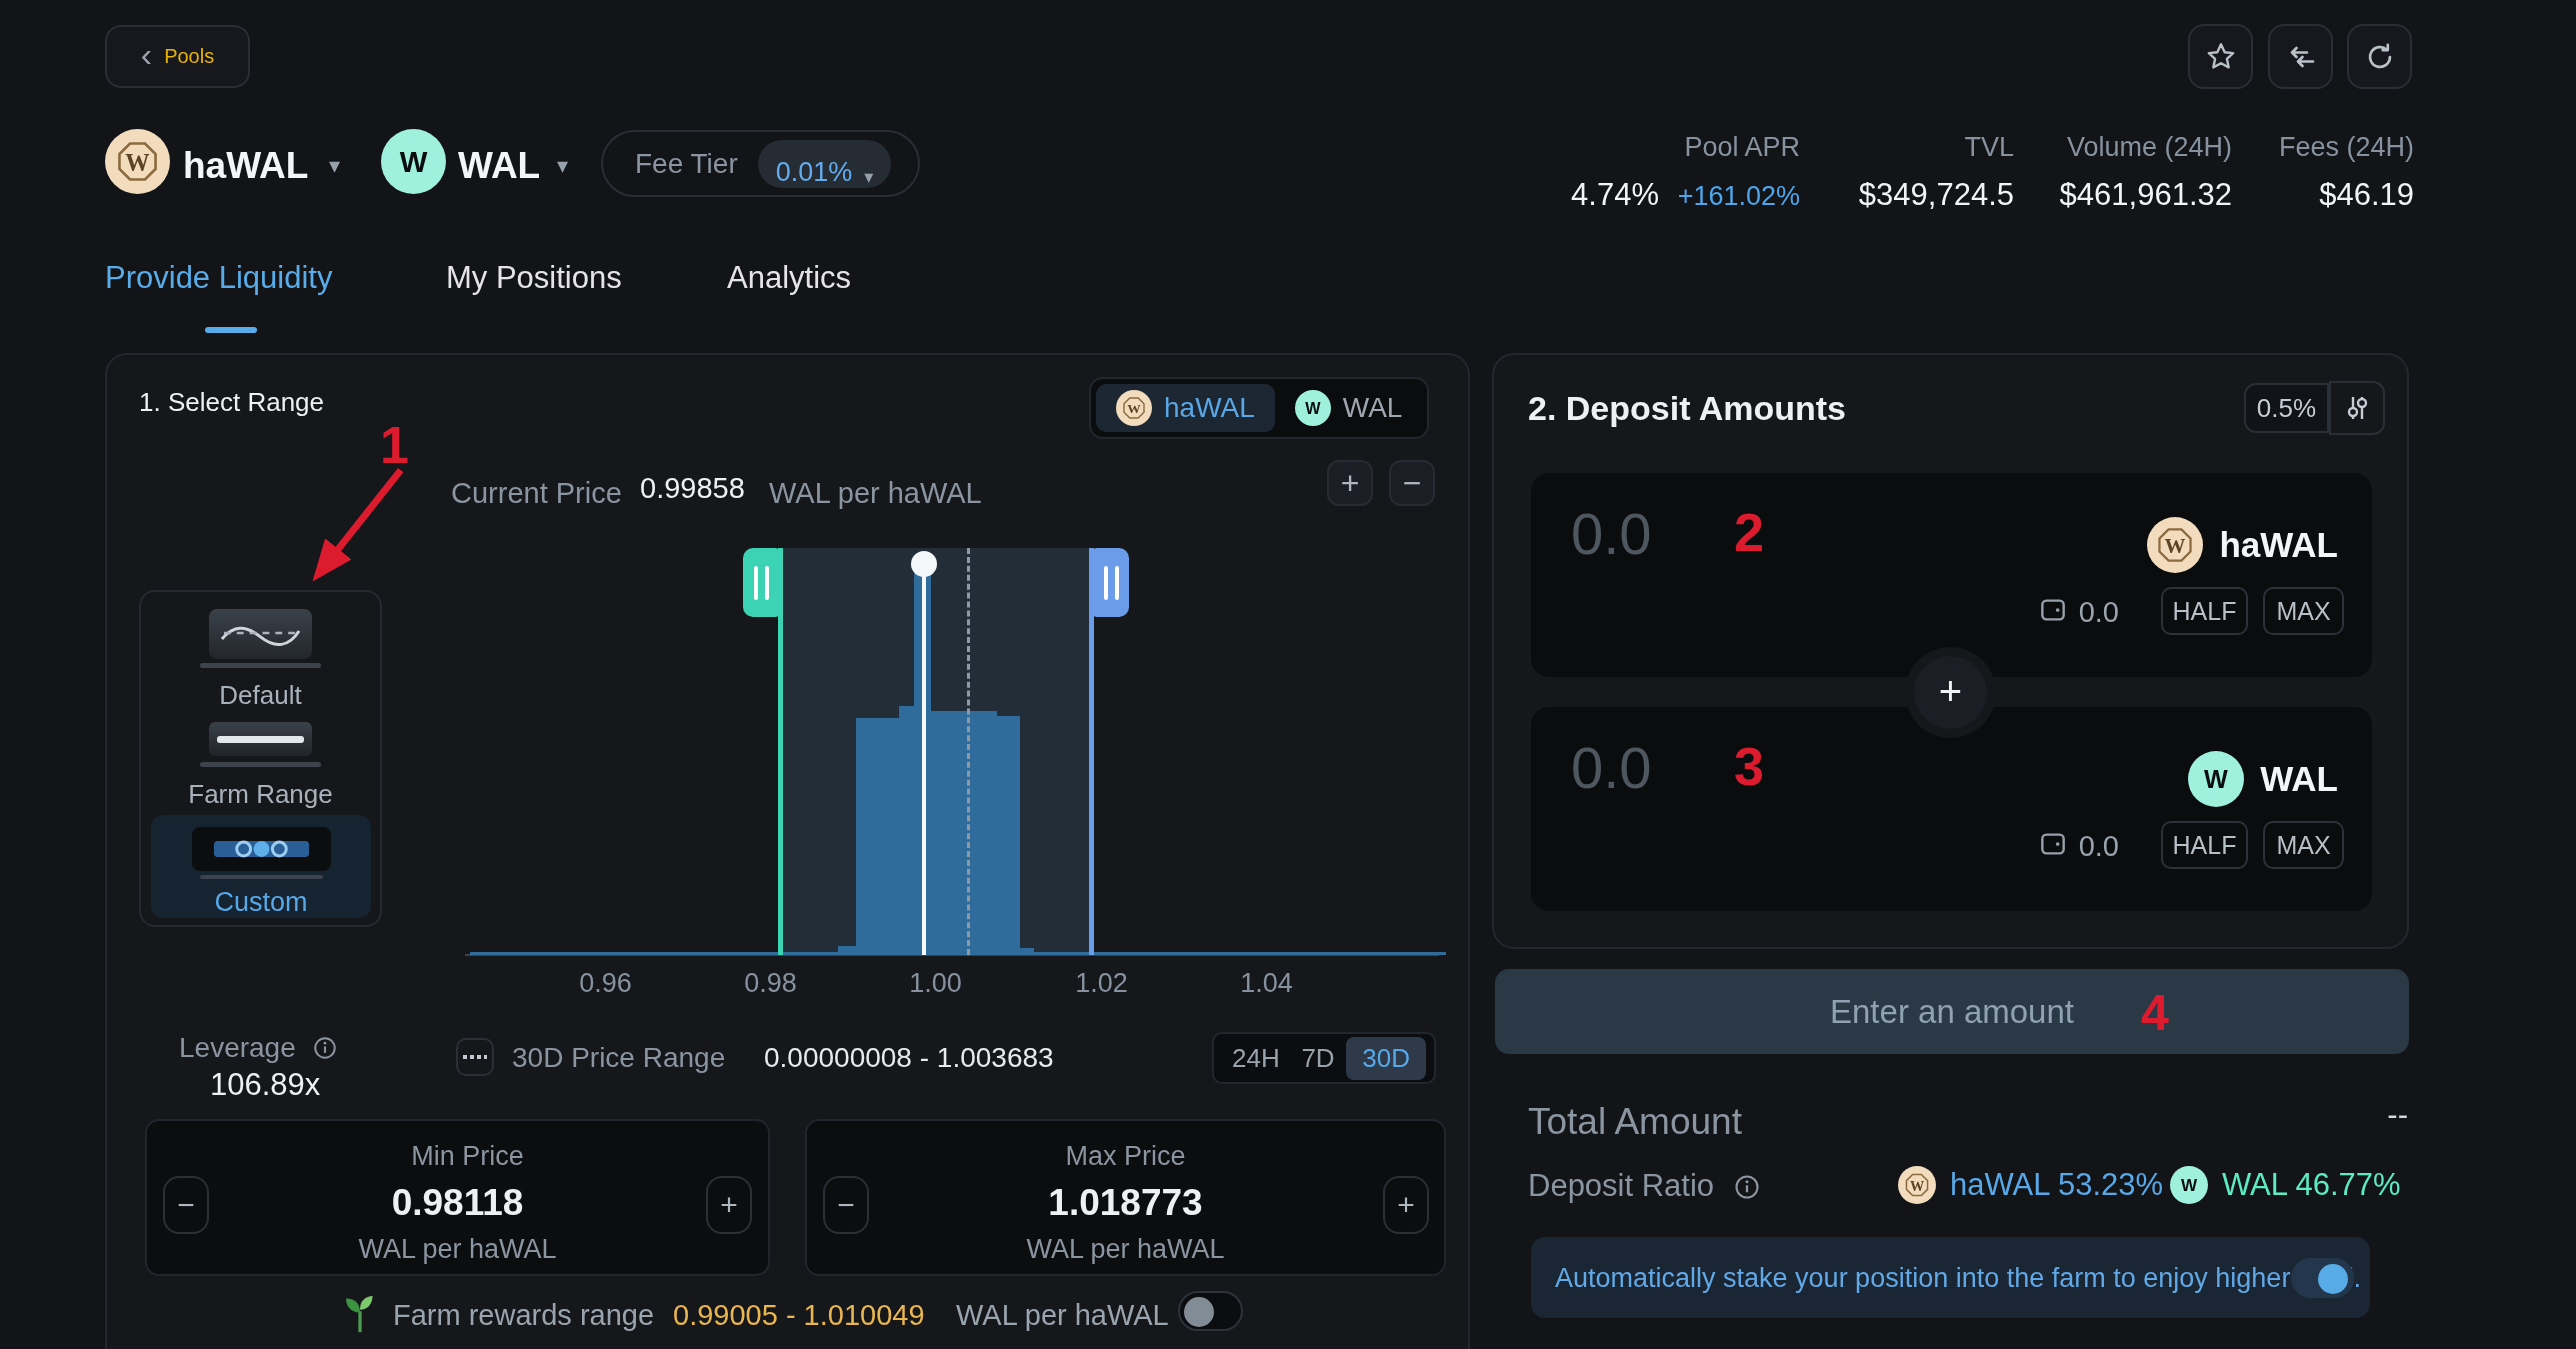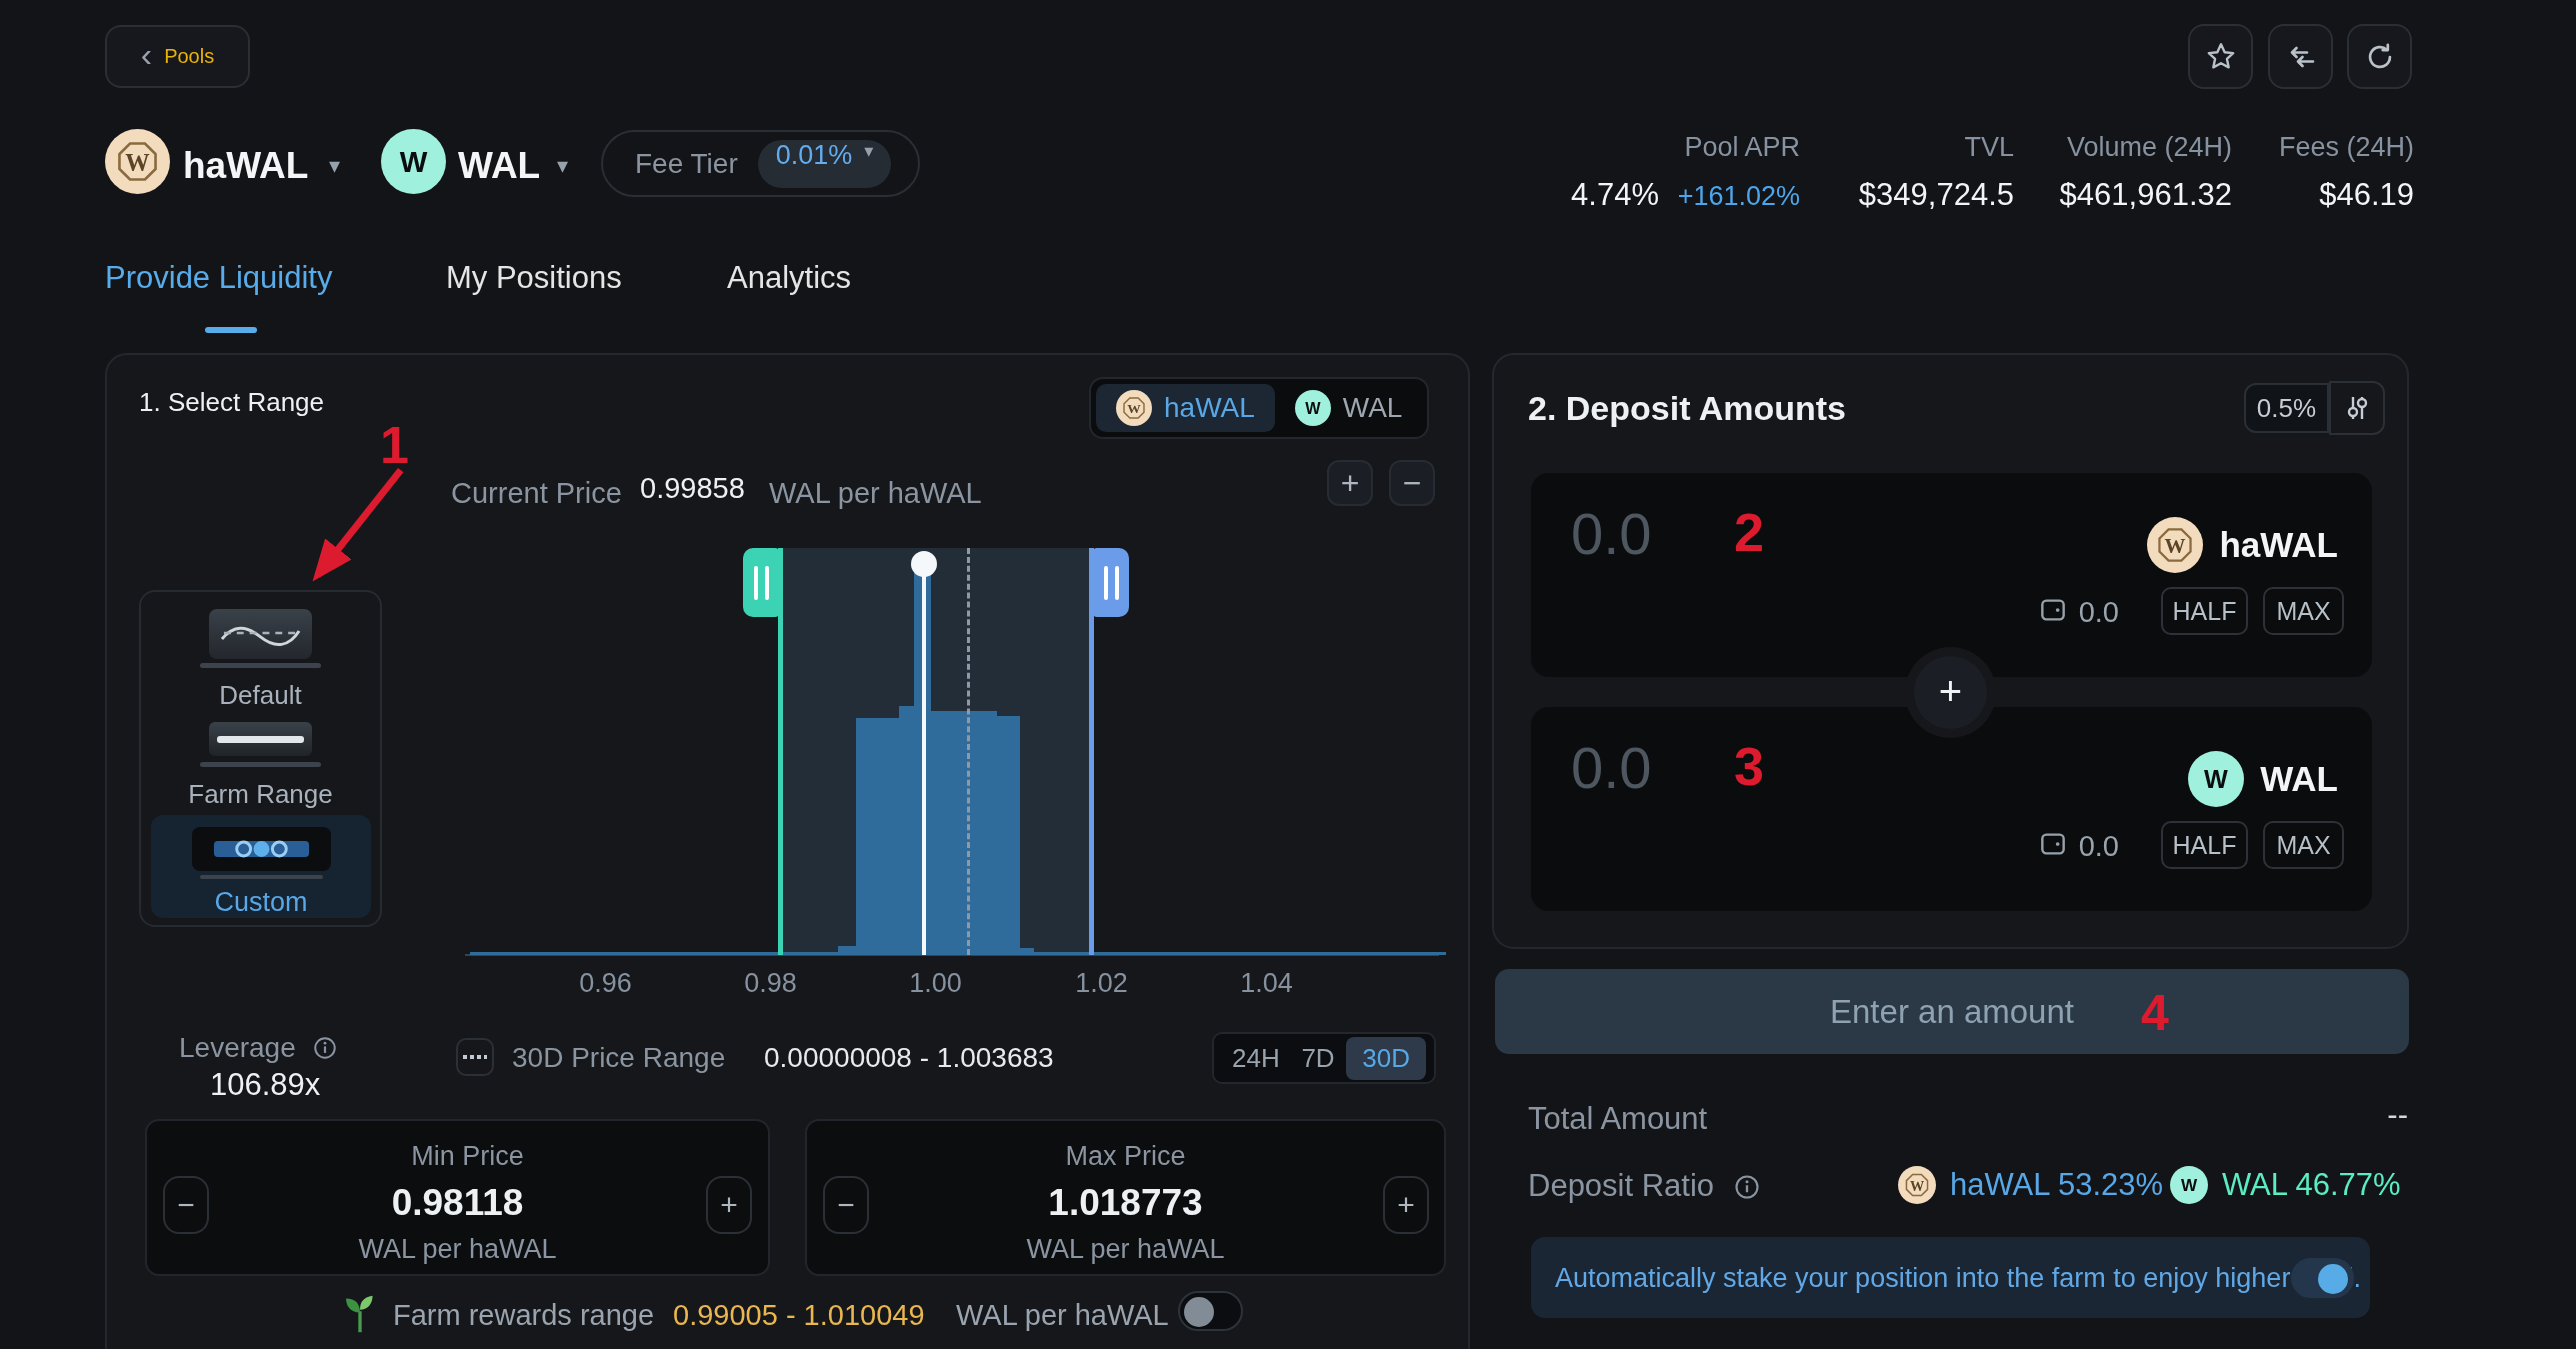--- a/index.html
+++ b/index.html
@@ -85,21 +85,21 @@
       <svg width="65" height="65" viewBox="0 0 40 40">
     <circle cx="20" cy="20" r="20" fill="#9ff0dc"></circle>
     <text x="20" y="26.5" text-anchor="middle" font-family="Liberation Sans, sans-serif" font-size="18" font-weight="bold" fill="#0b0d0f">W</text>
       </svg>
     </span>
   <div class="abs tok-name" style="left:458px;top:145px;font-size:37px;">WAL</div>
   <div class="abs caret" style="left:557px;top:153px;">▾</div>
 
   <div class="abs pill" style="left:601px;top:130px;width:319px;height:67px;padding-left:32px;">
     <span class="muted" style="font-size:28px;">Fee Tier</span>
-    <span style="margin-left:20px;background:#262c33;border-radius:24px;height:48px;display:flex;align-items:flex-start;padding:0 18px;gap:12px;">
+    <span style="margin-left:20px;background:#262c33;border-radius:24px;height:48px;display:flex;align-items:flex-end;padding:0 18px;gap:12px;">
       <span style="color:#63acee;font-size:27px;">0.01%</span>
       <span class="caret" style="font-size:18px;">▾</span>
     </span>
   </div>
 
   <div class="btn-sq" style="left:2188px;top:24px;width:65px;height:65px;">
     <svg width="34" height="34" viewBox="0 0 24 24">
       <path d="M12 3l2.6 5.6 6 .7-4.4 4.1 1.2 5.9L12 16.4 6.6 19.3l1.2-5.9L3.4 9.3l6-.7z" fill="none" stroke="#b9c1c9" stroke-width="1.7" stroke-linejoin="round"></path>
     </svg>
   </div>
@@ -347,21 +347,21 @@
     </svg>
     <div class="balance" style="right:253px;top:123px;">0.0</div>
     <div class="sm-btn" style="right:124px;top:114px;width:87px;height:48px;">HALF</div>
     <div class="sm-btn" style="right:28px;top:114px;width:81px;height:48px;">MAX</div>
   </div>
 
   <div class="abs" style="left:1495px;top:969px;width:914px;height:85px;border-radius:14px;background:#2b3845;display:flex;align-items:center;justify-content:center;cursor:pointer;">
     <span style="font-size:33px;color:#8fa2b2;">Enter an amount</span>
   </div>
 
-  <div class="abs muted" style="left:1528px;top:1101px;font-size:31px;">Total Amount</div>
+  <div class="abs muted" style="left:1528px;top:1101px;font-size:37px;">Total Amount</div>
   <div class="abs" style="right:168px;top:1097px;font-size:31px;color:#d4d9df;">--</div>
 
   <div class="abs muted" style="left:1528px;top:1168px;font-size:31px;">
     <span>Deposit Ratio</span>
     <svg width="28" height="28" viewBox="0 0 24 24" style="display:inline-block;vertical-align:-5px;margin-left:10px;">
       <circle cx="12" cy="12" r="9" fill="none" stroke="#8b95a1" stroke-width="1.8"></circle>
       <line x1="12" y1="10.5" x2="12" y2="16.5" stroke="#8b95a1" stroke-width="2"></line>
       <circle cx="12" cy="7.5" r="1.3" fill="#8b95a1"></circle>
     </svg>
   </div>

